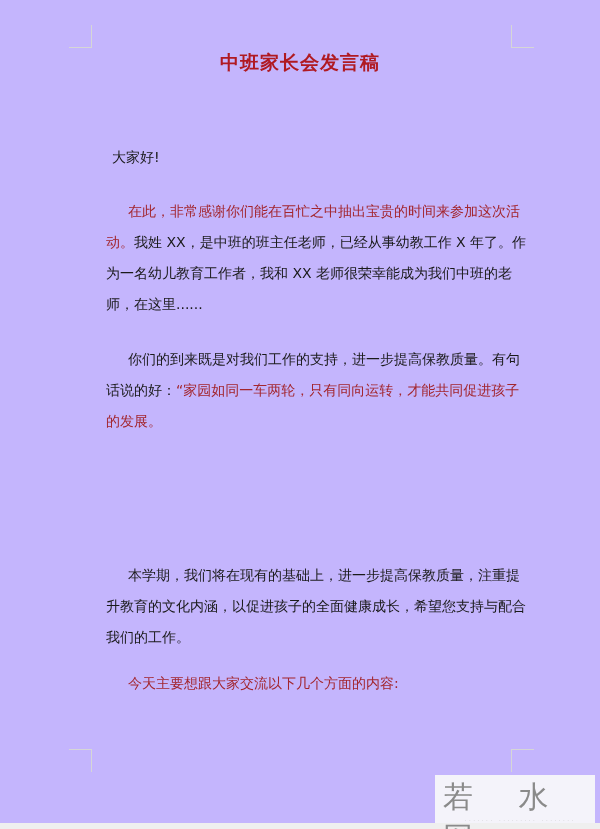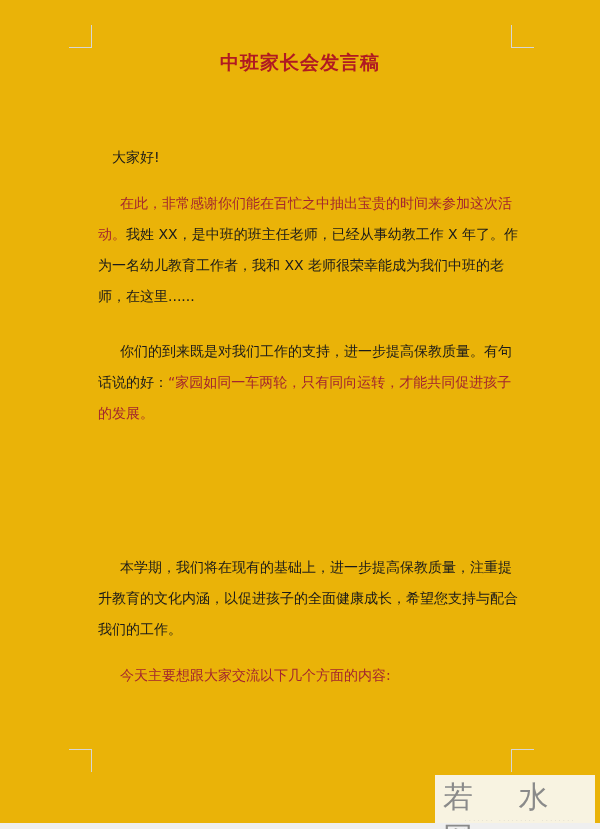--- a/index.html
+++ b/index.html
@@ -1,35 +1,35 @@
 <!DOCTYPE html>
 <html><head>
 <meta charset="utf-8">
 <style>
   html, body { margin: 0; padding: 0; }
   body {
     width: 600px; height: 829px; position: relative; overflow: hidden;
     background: #ffffff;
     font-family: "DejaVu Sans", "Liberation Sans", sans-serif;
   }
-  .page { position: absolute; left: 0; top: 0; width: 600px; height: 823px; background: #eab308; }
+  .page { position: absolute; left: 0; top: 0; width: 600px; height: 823px; background: #c4b5fd; }
   .bottom-strip { position: absolute; left: 0; top: 823px; width: 600px; height: 6px; background: #efefef; }
   .corner { position: absolute; width: 22px; height: 22px; border-color: #d6d6d6; border-style: solid; border-width: 0; }
   .c-tl { left: 69px; top: 25px; border-right-width: 1px; border-bottom-width: 1px; }
   .c-tr { left: 511px; top: 25px; border-left-width: 1px; border-bottom-width: 1px; }
   .c-bl { left: 69px; top: 749px; border-right-width: 1px; border-top-width: 1px; }
   .c-br { left: 511px; top: 749px; border-left-width: 1px; border-top-width: 1px; }
 
   .title {
     position: absolute; left: 0; top: 50px; width: 600px; text-align: center;
     font-size: 19px; font-weight: bold; color: #b01a22; letter-spacing: 1px;
   }
   .body-text { position: absolute; left: 90px; width: 422px; font-size: 14px; color: #1a1a1a; line-height: 31px; }
   .greeting { top: 142px; padding-left: 22px; }
-  .para { text-indent: 22px; margin: 8px; }
+  .para { text-indent: 22px; margin: 16px; }
   .p1 { top: 180px; }
   .p2 { top: 328px; }
   .p3 { top: 436px; }
   .p4 { top: 544px; }
   .p5 { top: 652px; }
   .red { color: #a3262e; }
 
   .watermark { position: absolute; left: 435px; top: 775px; width: 160px; height: 48px; background: rgba(250,250,250,0.9); }
   .wm-chars { position: absolute; left: 8px; top: 2px; font-size: 30px; color: #8a8a8a; letter-spacing: 18px; font-family: "DejaVu Sans", sans-serif; }
   .wm-sub { position: absolute; left: 30px; top: 42px; font-size: 4px; color: #aaa; letter-spacing: 3px; }

